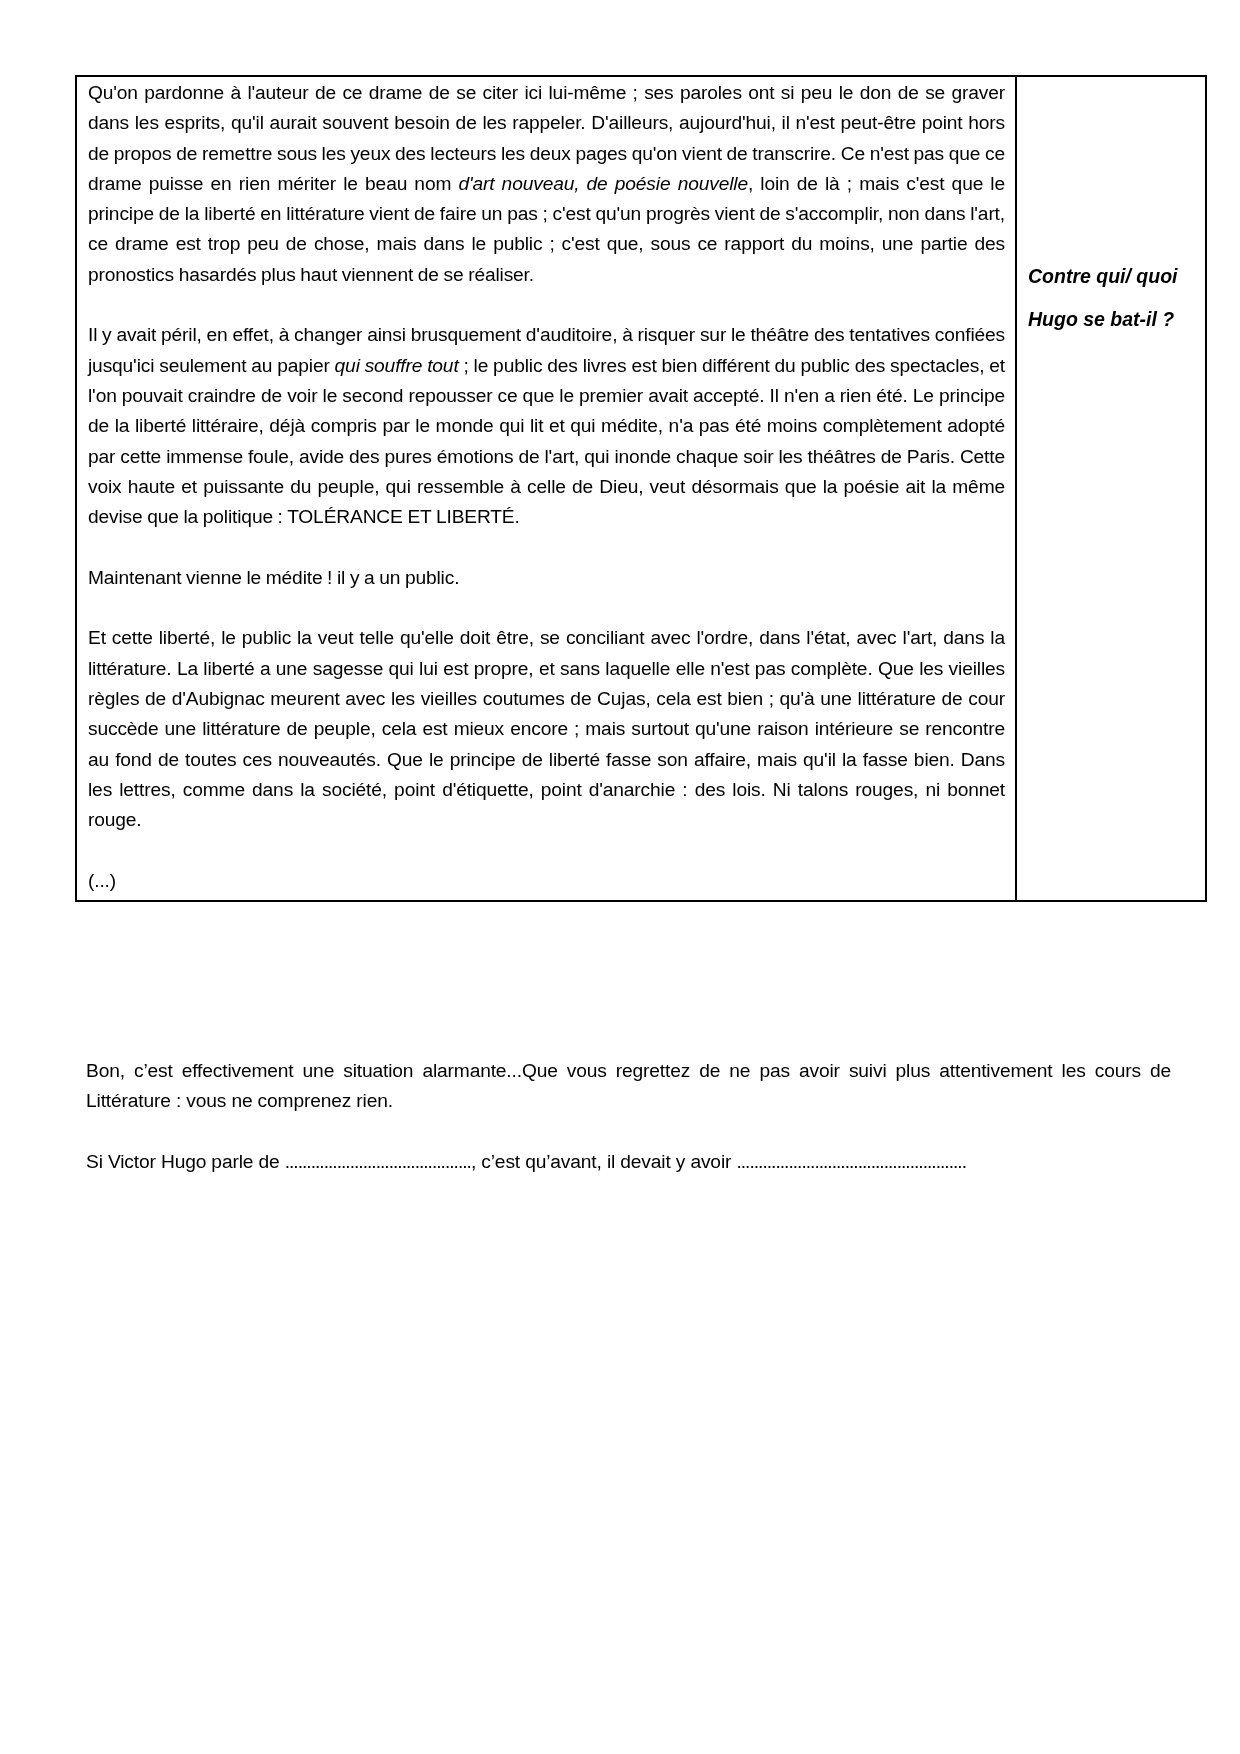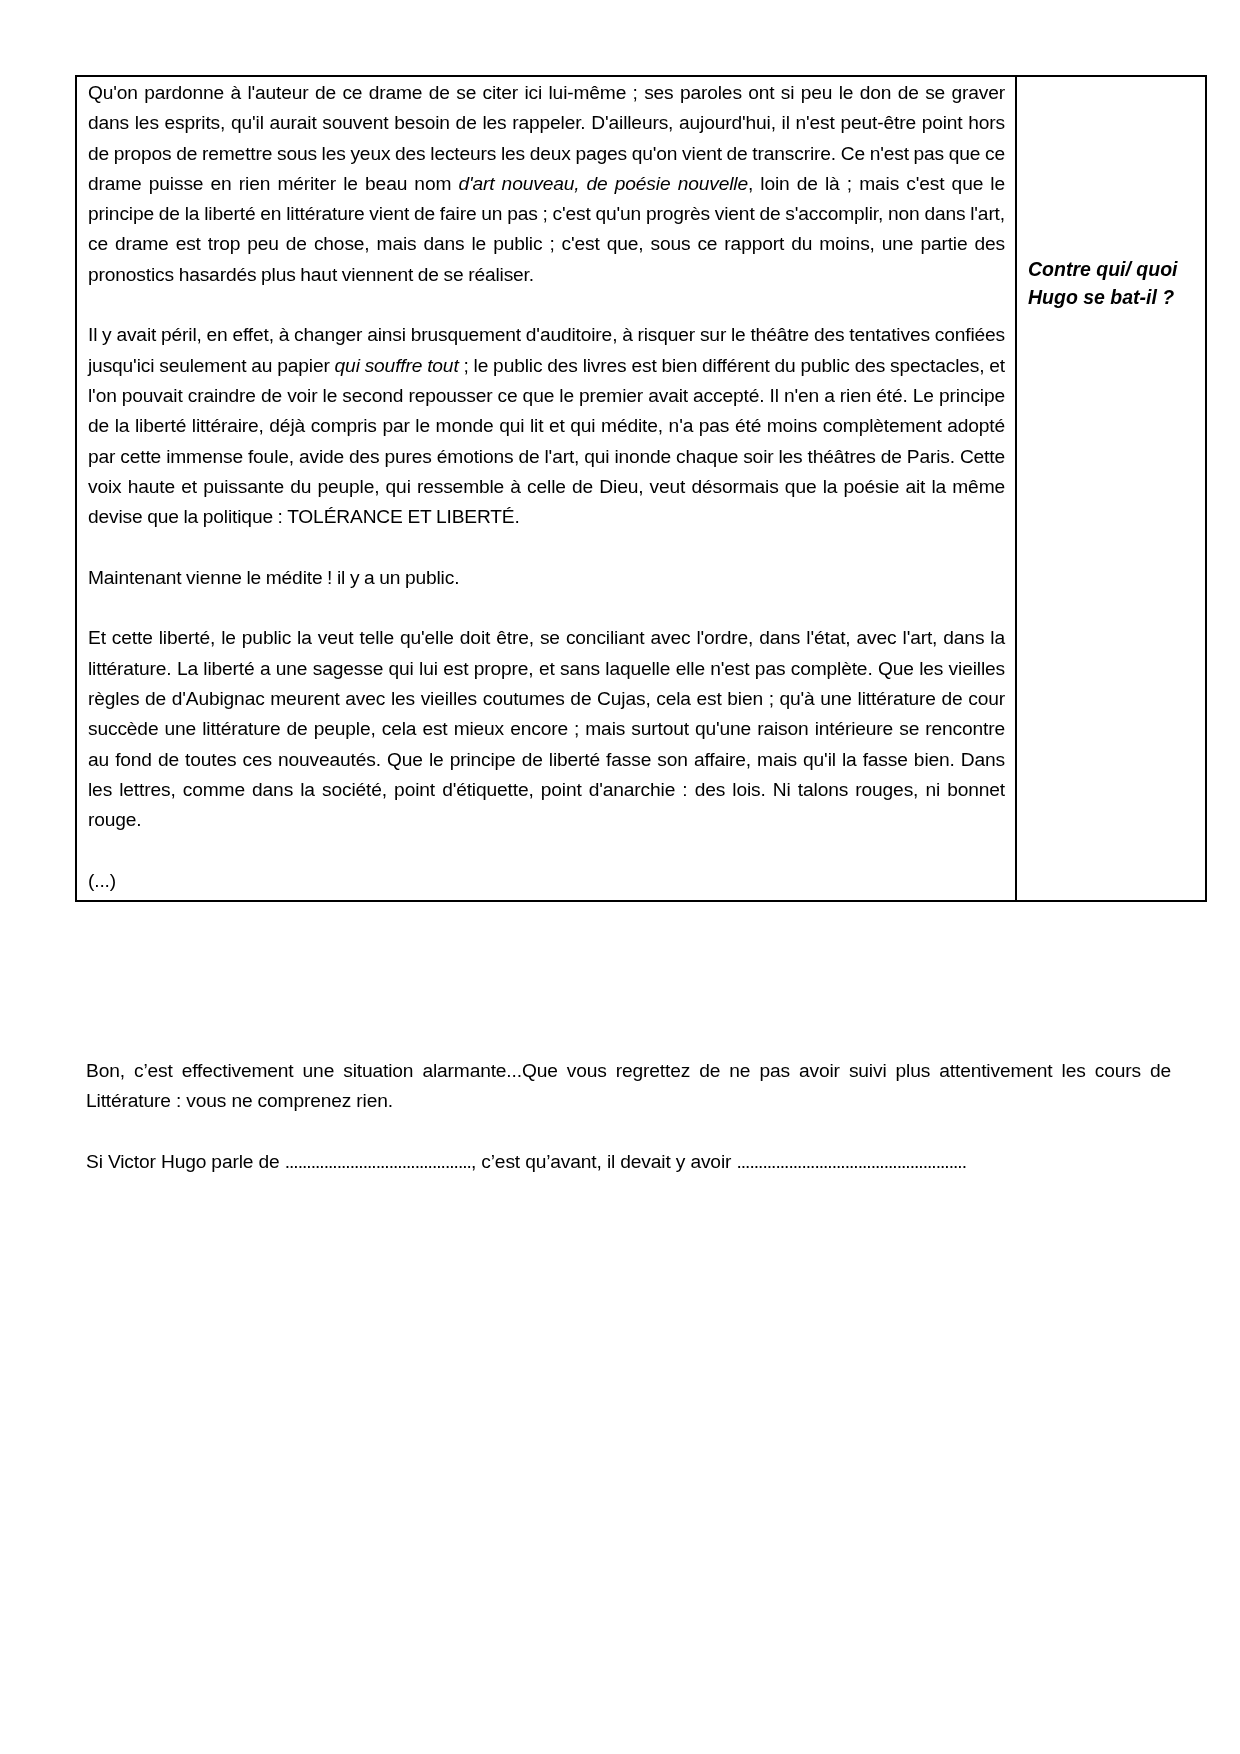--- a/index.html
+++ b/index.html
@@ -18,21 +18,21 @@
     .text-inner { padding: 0 10px 4px 11px; }
     .para {
       font-size: 19.2px; line-height: 30.3px; text-align: justify; margin: 0 0 30.3px 0;
       letter-spacing: -0.15px; word-spacing: -0.5px;
     }
     .para:first-child { margin-top: 1px; }
     .para.last { margin-bottom: 0; }
     .para em { font-style: italic; }
     .question-inner { padding: 178px 8px 0 11px; }
     .question {
-      font-size: 19.5px; line-height: 28px; font-weight: bold; font-style: italic;
+      font-size: 19.5px; line-height: 43px; font-weight: bold; font-style: italic;
     }
     .after {
       position: absolute; left: 74px; width: 1085px;
       font-size: 19.2px; line-height: 30.3px; text-align: justify; letter-spacing: -0.15px;
     }
     .after-1 { top: 1037px; }
     .after-2 { top: 1128px; }
     .after-2 .blank { letter-spacing: -1px; }
   </style>
 </head>

